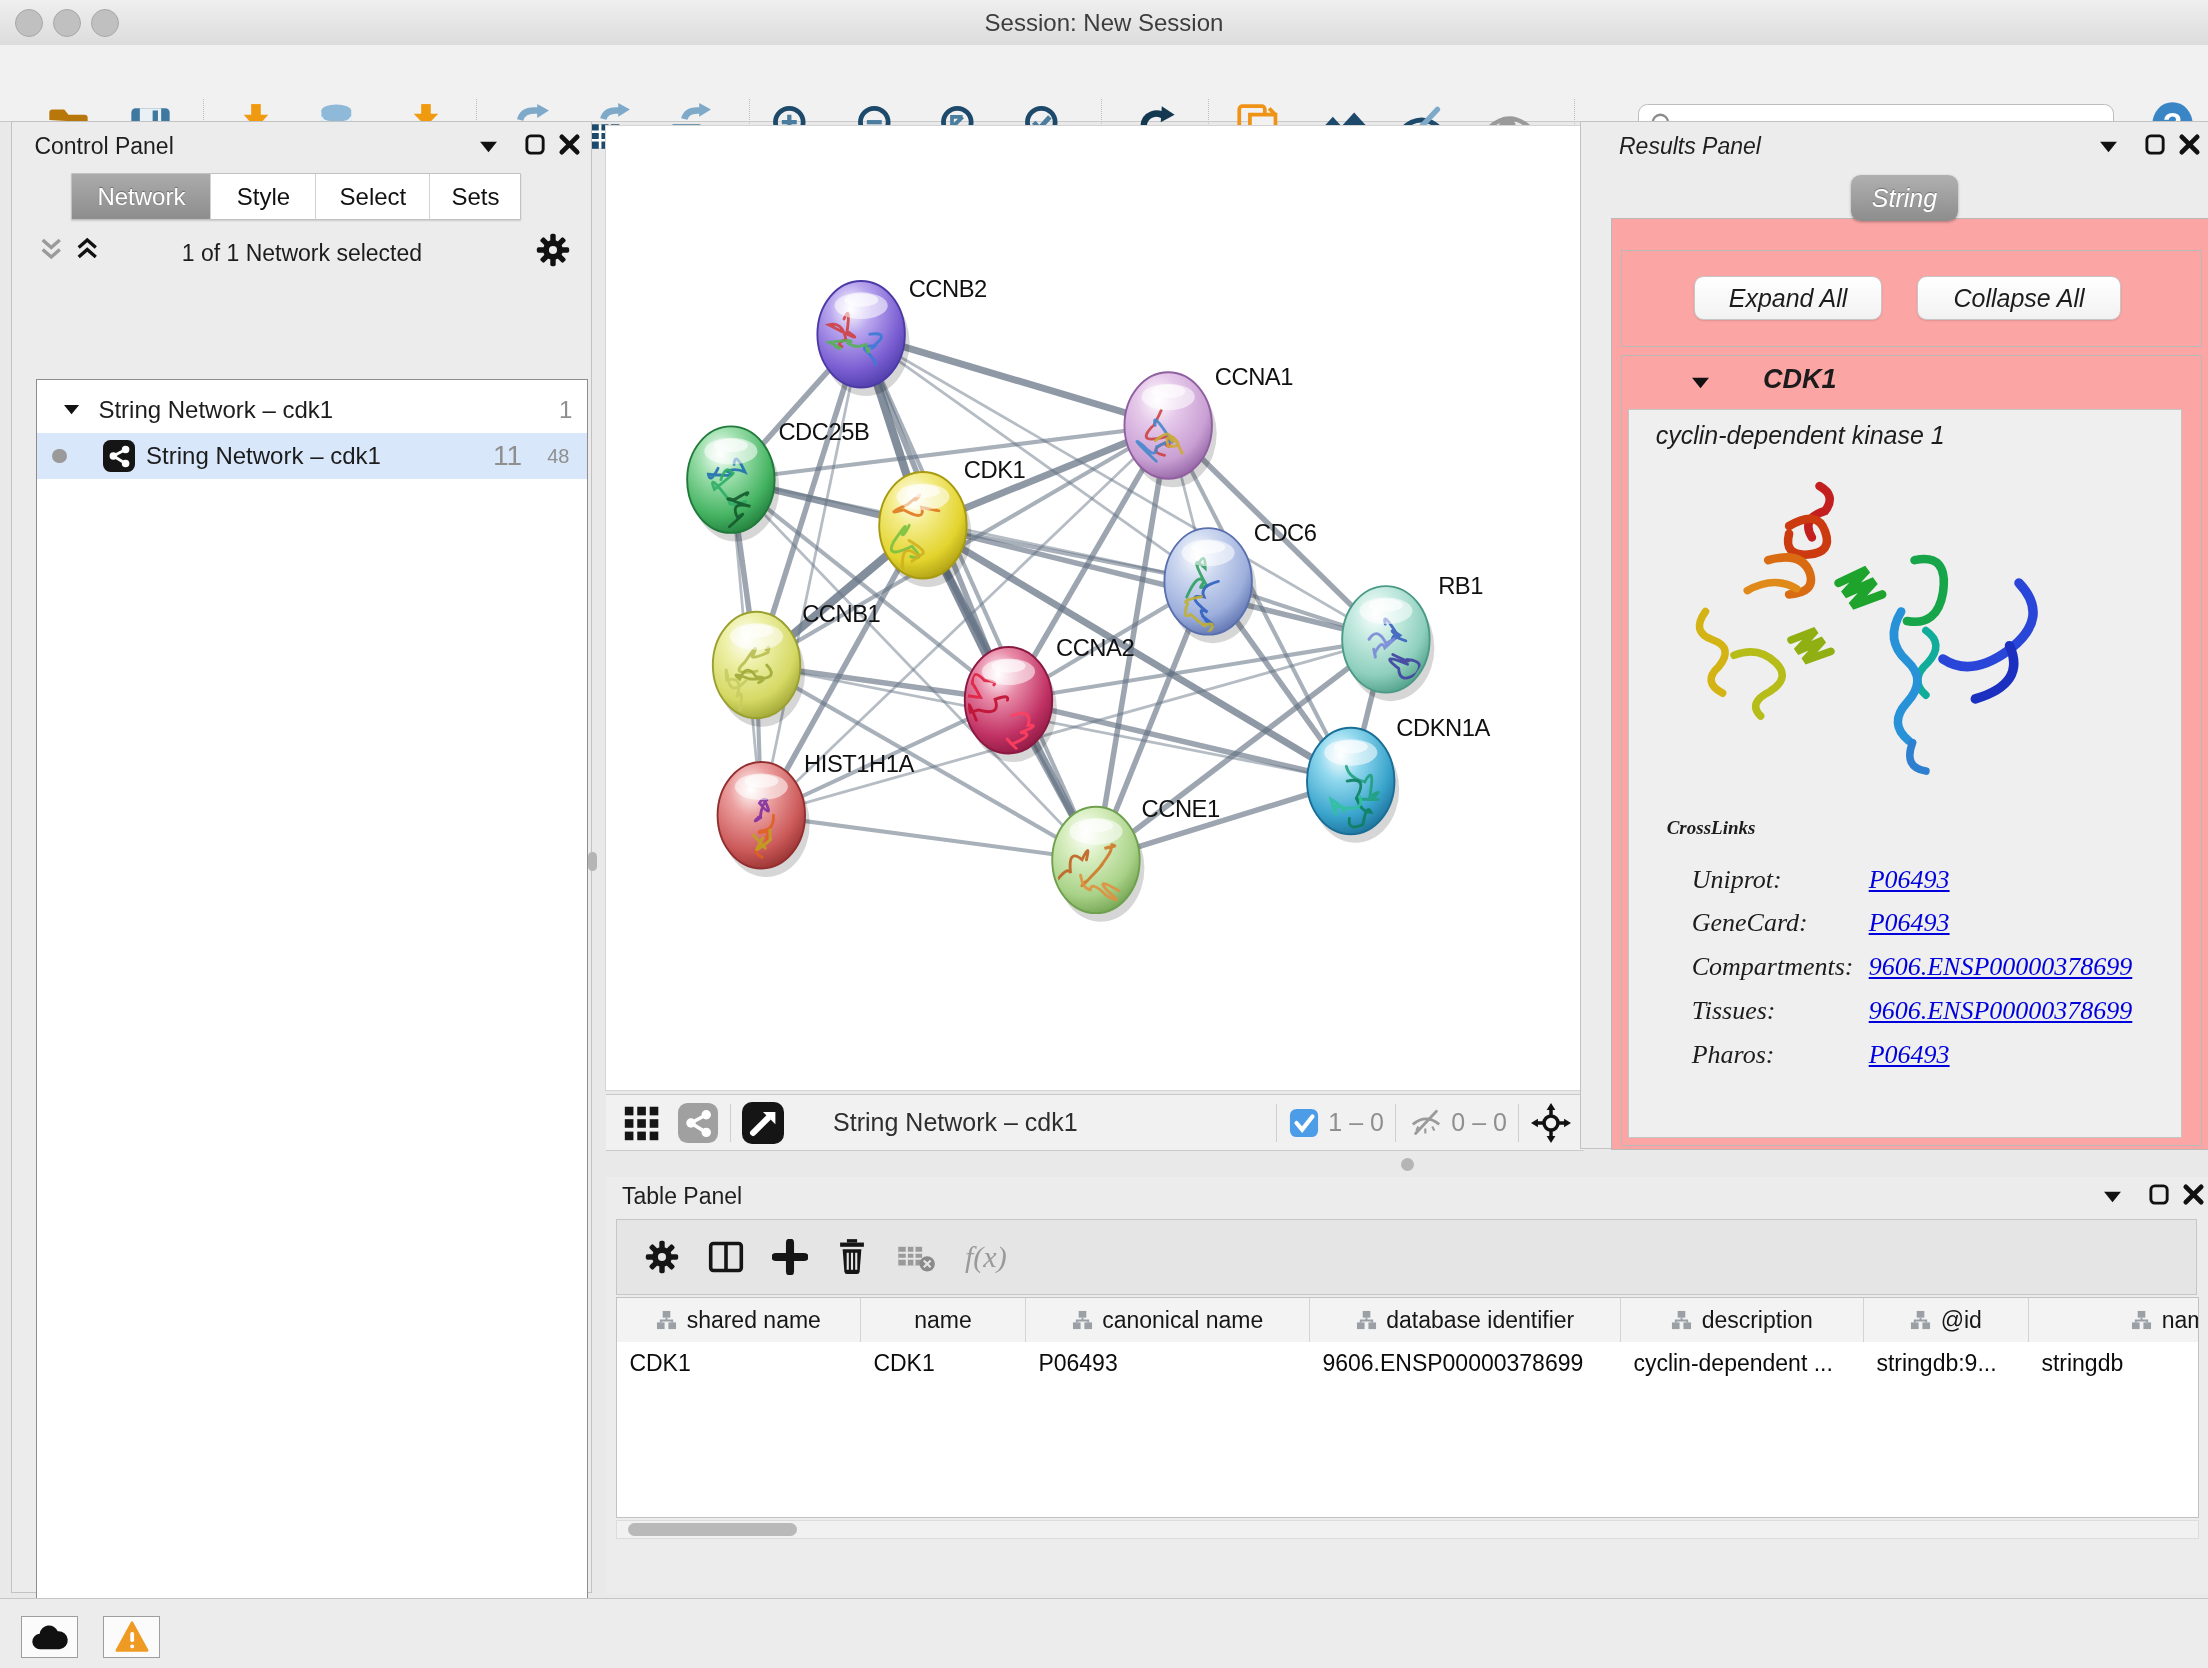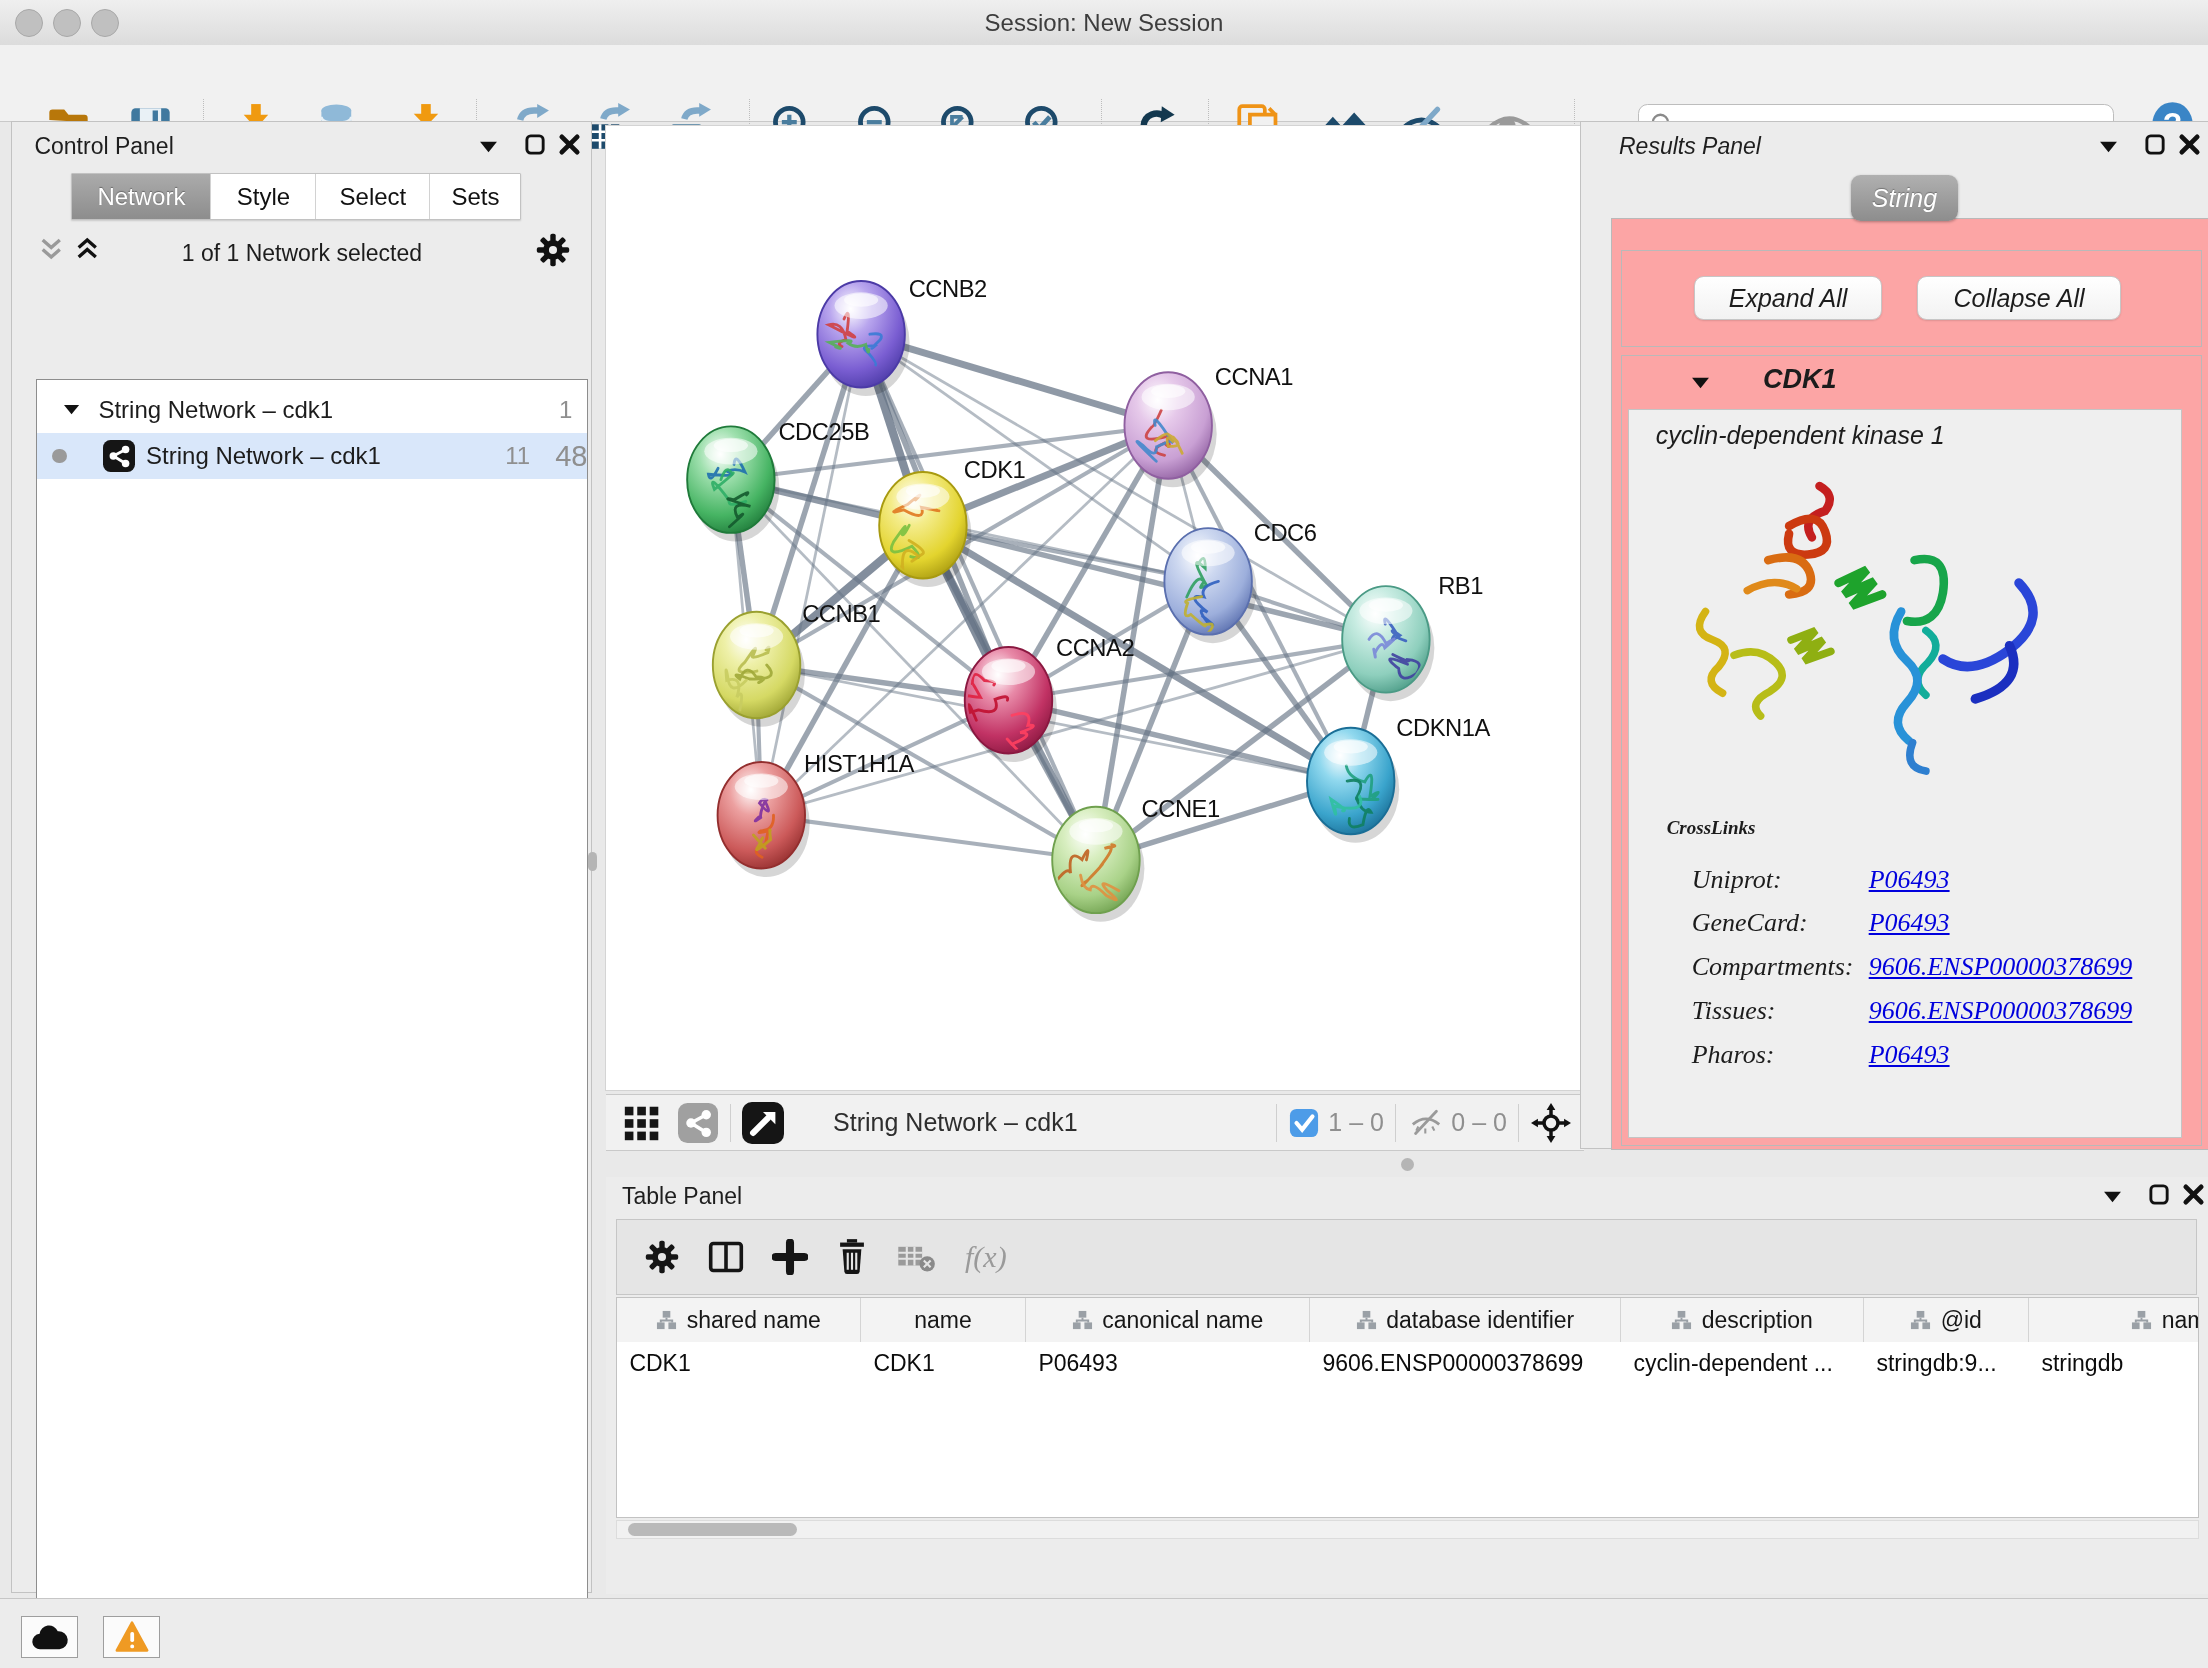--- a/index.html
+++ b/index.html
@@ -301,22 +301,22 @@
         <svg style="margin-left:36px" width="32" height="32" viewBox="0 0 34 34">
           <rect x="0" y="0" width="34" height="34" rx="8" fill="#151515"></rect>
           <g fill="#fff">
               <circle cx="11" cy="17" r="4"></circle>
               <circle cx="24" cy="10" r="4"></circle>
               <circle cx="24" cy="25" r="4"></circle>
           <path d="M11 17 L24 10 M11 17 L24 25" stroke="#fff" stroke-width="3"></path>
             </g>
           </svg>
         <span style="margin-left:11.4px">String Network – cdk1</span>
-        <span class="graytxt" style="margin-left:auto;font-size:24px">11</span>
-        <span class="graytxt" style="margin-left:25px;margin-right:0;font-size:29px">48</span>
+        <span class="graytxt" style="margin-left:auto;font-size:28px">11</span>
+        <span class="graytxt" style="margin-left:25px;margin-right:18px;font-size:20px">48</span>
       </div>
     </div>
   </div>
 
   <div class="abs splitdot" style="left:588px;top:852px;width:8.6px;height:19px"></div>
   <div class="abs splitdot" style="left:1585px;top:626px;width:8.6px;height:19px"></div>
   <div class="abs splitdot" style="left:1401px;top:1158px;width:13.3px;height:13.3px;border-radius:50%"></div>
 
   <div class="abs netview">
     <svg id="net-svg" width="978" height="964" viewBox="0 0 1028 1014">

